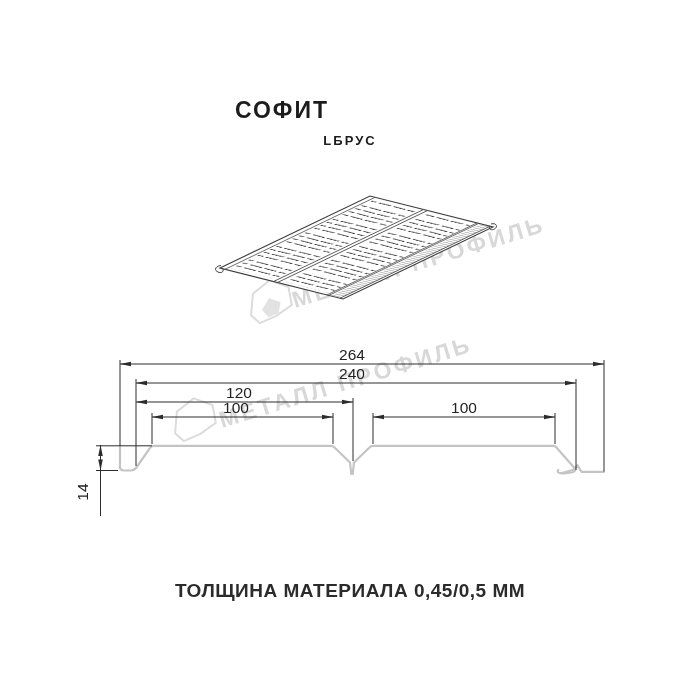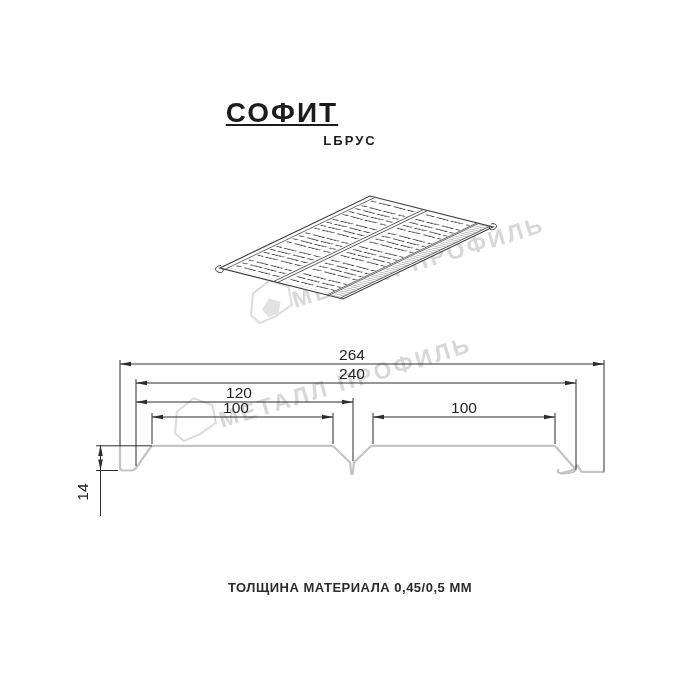--- a/index.html
+++ b/index.html
@@ -2,29 +2,29 @@
 <html><head>
 <meta charset="utf-8">
 <style>
   html,body{margin:0;padding:0;background:#ffffff;}
   #canvas{
     position:relative;width:700px;height:700px;background:#ffffff;overflow:hidden;
     font-family:"Liberation Sans",sans-serif;
   }
   .title{
     position:absolute;left:0;top:97px;width:564px;text-align:center;
-    font-size:28px;font-weight:700;letter-spacing:2px;color:#1c1c1c;text-decoration:underline;
+    font-size:23px;font-weight:700;letter-spacing:2px;color:#1c1c1c;
   }
   .subtitle{
     position:absolute;left:0;top:133px;width:700px;text-align:center;
     font-size:13px;font-weight:700;letter-spacing:2px;color:#1c1c1c;
   }
   .thickness{
     position:absolute;left:0;top:580px;width:700px;text-align:center;
-    font-size:13px;font-weight:600;letter-spacing:0.5px;color:#2b2b2b;
+    font-size:19px;font-weight:600;letter-spacing:0.5px;color:#2b2b2b;
   }
   svg{position:absolute;left:0;top:0;}
   .dimtext{font-family:"Liberation Sans",sans-serif;font-size:15.5px;fill:#222;}
   .wmtext{font-family:"Liberation Sans",sans-serif;font-size:23px;font-weight:700;
           letter-spacing:3px;fill:#d8d8d8;}
 </style>
 </head>
 <body>
 
 <div id="canvas">

